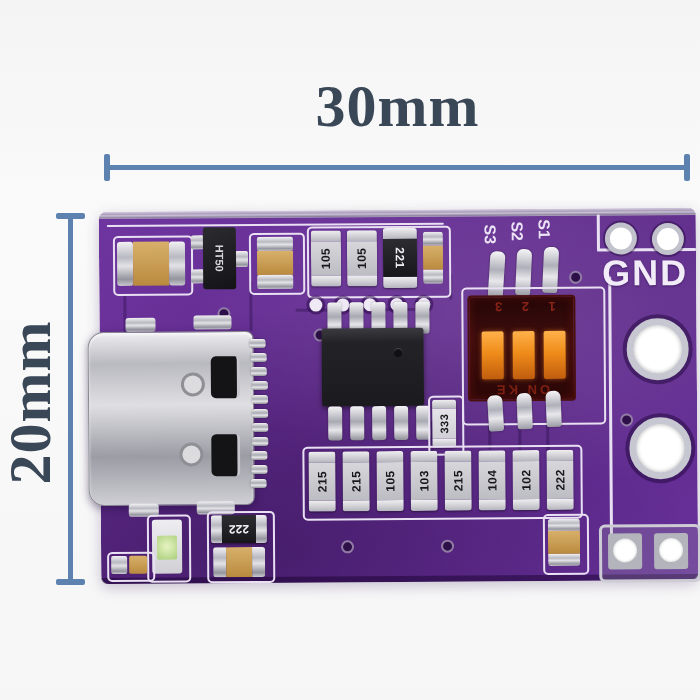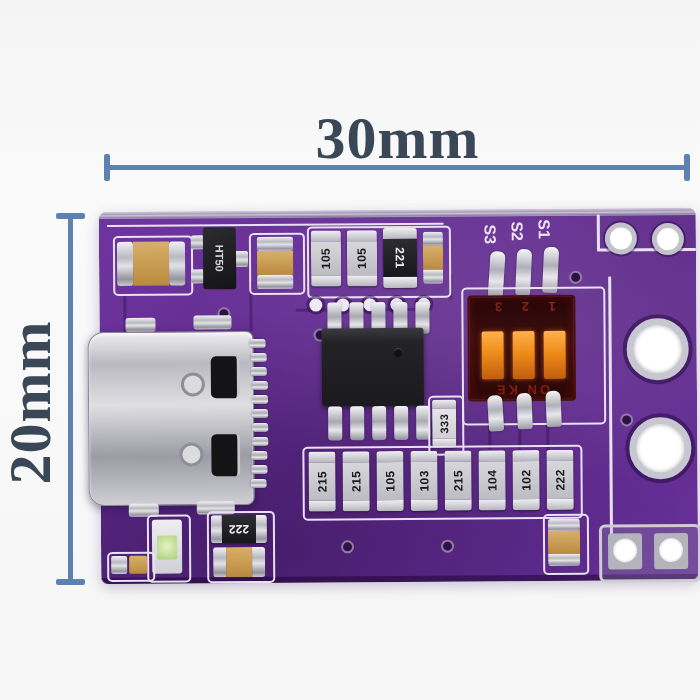--- a/index.html
+++ b/index.html
@@ -30,21 +30,21 @@
   .slabel{position:absolute;color:#ece4f6;font-weight:bold;font-size:16px;transform:rotate(90deg);}
   .hole{position:absolute;border-radius:50%;background:#ffffff;border:7px solid #c7c7d1;box-shadow:0 0 0 4px rgba(25,2,48,0.45), inset 0 0 4px rgba(0,0,0,0.3);}
   .padround{position:absolute;border-radius:50%;background:#ffffff;border:5px solid #c2c2cc;box-shadow:0 0 0 2px rgba(30,5,55,0.4);}
   .dippin{position:absolute;width:15px;height:46px;border-radius:6px 6px 3px 3px;background:linear-gradient(180deg,#f6f6f8,#b0b0ba 40%,#e8e8ec 65%,#9b9ba5);box-shadow:0 0 2px rgba(0,0,0,0.5);}
 </style>
 </head>
 <body>
 
 <div class="scene">
 
-  <div class="dim-label" style="left:105px;top:104px;width:585px;font-family:Liberation Serif, serif;">30mm</div>
+  <div class="dim-label" style="left:105px;top:72px;width:585px;font-family:Liberation Serif, serif;">30mm</div>
   <div class="dim-line" style="left:107px;top:165px;width:580px;height:5px;"></div>
   <div class="dim-line" style="left:104px;top:154px;width:6px;height:27px;"></div>
   <div class="dim-line" style="left:684px;top:154px;width:6px;height:27px;"></div>
 
   <div class="dim-label" style="left:-70px;top:368px;width:200px;transform:rotate(-90deg);">20mm</div>
   <div class="dim-line" style="left:68px;top:216px;width:5px;height:366px;"></div>
   <div class="dim-line" style="left:56px;top:213px;width:29px;height:6px;"></div>
   <div class="dim-line" style="left:56px;top:579px;width:29px;height:6px;"></div>
 
   <div class="board">
@@ -139,20 +139,21 @@
       <div class="abs" style="left:12px;top:34px;width:22px;height:48px;background:linear-gradient(180deg,#ffb14a,#ef8c1a 45%,#c05d0e);border-radius:2px;box-shadow:0 0 5px rgba(255,140,30,0.5);"></div>
       <div class="abs" style="left:43px;top:34px;width:22px;height:48px;background:linear-gradient(180deg,#ffb14a,#ef8c1a 45%,#c05d0e);border-radius:2px;box-shadow:0 0 5px rgba(255,140,30,0.5);"></div>
       <div class="abs" style="left:74px;top:34px;width:22px;height:48px;background:linear-gradient(180deg,#ffb14a,#ef8c1a 45%,#c05d0e);border-radius:2px;box-shadow:0 0 5px rgba(255,140,30,0.5);"></div>
       <div style="position:absolute;left:0;right:0;bottom:2px;text-align:center;color:#7d2012;font-size:13px;font-weight:bold;letter-spacing:3px;transform:rotate(180deg);">ON KE</div>
     </div>
 
     <div class="dippin" style="left:388px;top:186px;height:36px;transform:rotate(-3deg);"></div>
     <div class="dippin" style="left:417px;top:184px;height:36px;transform:rotate(-2deg);"></div>
     <div class="dippin" style="left:446px;top:182px;height:36px;transform:rotate(-2deg);"></div>
 
+    <div class="board-text" style="left:496px;top:44px;width:100px;font-size:36px;text-align:center;">GND</div>
     <div class="padround" style="left:506px;top:14px;width:22px;height:22px;"></div>
     <div class="padround" style="left:553px;top:15px;width:22px;height:22px;"></div>
     <div class="hole" style="left:527px;top:110px;width:48px;height:48px;"></div>
     <div class="hole" style="left:529px;top:209px;width:48px;height:48px;"></div>
 
     <div class="abs" style="left:498px;top:316px;width:96px;height:52px;border:3px solid #cdccd4;border-radius:6px;background:rgba(160,160,172,0.25);">
       <div class="abs" style="left:6px;top:6px;width:34px;height:36px;background:#b4b4bd;border-radius:3px;"></div>
       <div class="abs" style="left:52px;top:6px;width:34px;height:36px;background:#b4b4bd;border-radius:3px;"></div>
       <div class="abs" style="left:11px;top:11px;width:24px;height:24px;border-radius:50%;background:#ffffff;box-shadow:inset 0 0 3px rgba(0,0,0,0.25);"></div>
       <div class="abs" style="left:57px;top:11px;width:24px;height:24px;border-radius:50%;background:#ffffff;box-shadow:inset 0 0 3px rgba(0,0,0,0.25);"></div>

